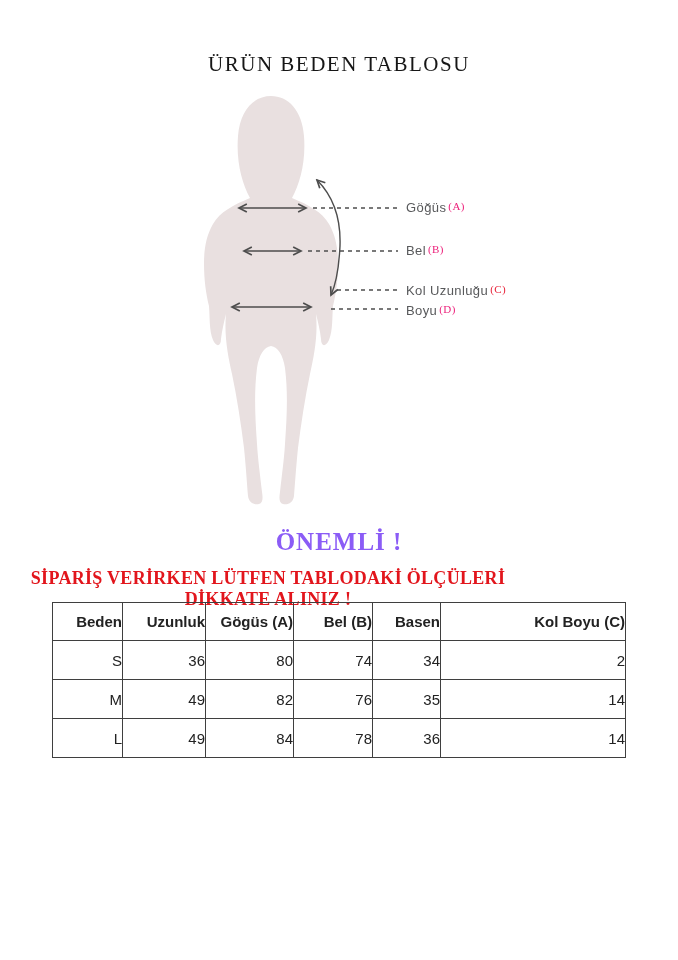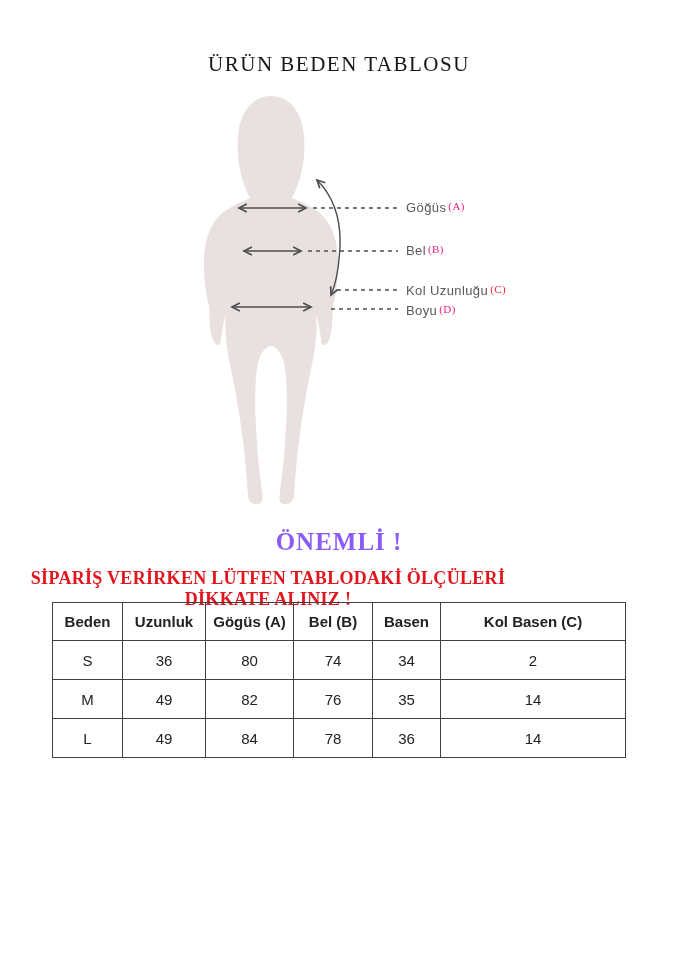--- a/index.html
+++ b/index.html
@@ -43,21 +43,21 @@
     font-weight:bold;font-size:18px;letter-spacing:0.3px;
   }
   table.size-chart{
     position:absolute;top:602px;left:52px;
     width:573px;
     border-collapse:collapse;
     table-layout:fixed;
   }
   table.size-chart th, table.size-chart td{
     border:1px solid #3f3f3f;
-    text-align:center;vertical-align:middle;
+    text-align:right;vertical-align:middle;
     color:#222222;
     padding:0;
   }
   table.size-chart th{
     height:37px;
     font-size:15px;font-weight:bold;
   }
   table.size-chart td{
     height:38px;
     font-size:15px;font-weight:normal;
@@ -155,21 +155,21 @@
         <col style="width:68px">
         <col style="width:185px">
     </colgroup>
     <thead>
       <tr>
         <th>Beden</th>
         <th>Uzunluk</th>
         <th>Gögüs (A)</th>
         <th>Bel (B)</th>
         <th>Basen</th>
-        <th>Kol Basen (C)</th>
+        <th>Kol Boyu (C)</th>
       </tr>
     </thead>
     <tbody>
       <tr>
         <td>S</td>
         <td>36</td>
         <td>80</td>
         <td>74</td>
         <td>34</td>
         <td>2</td>

